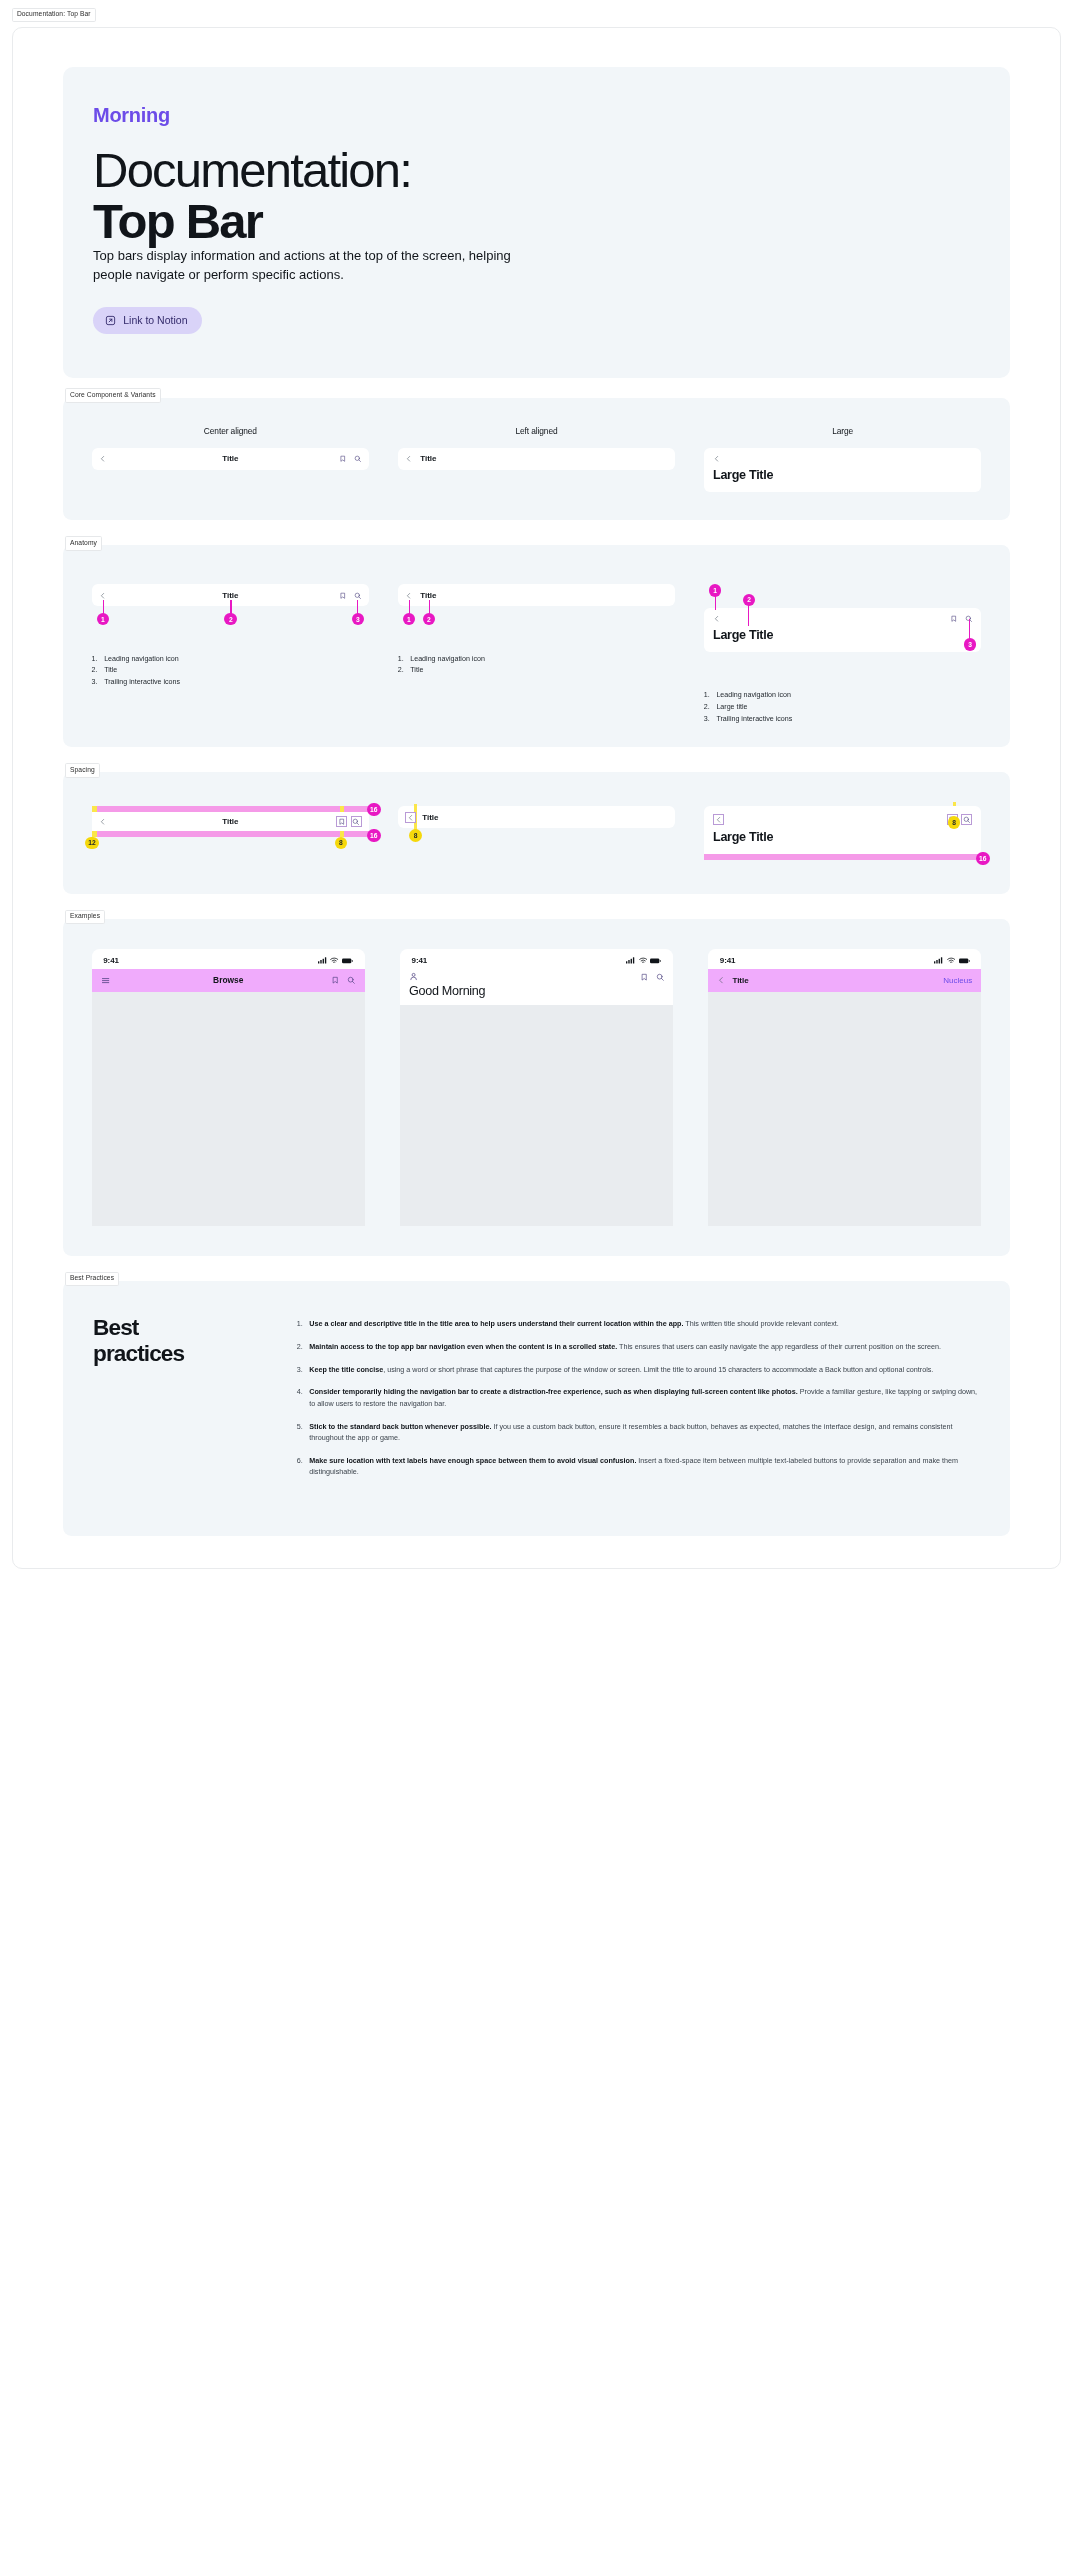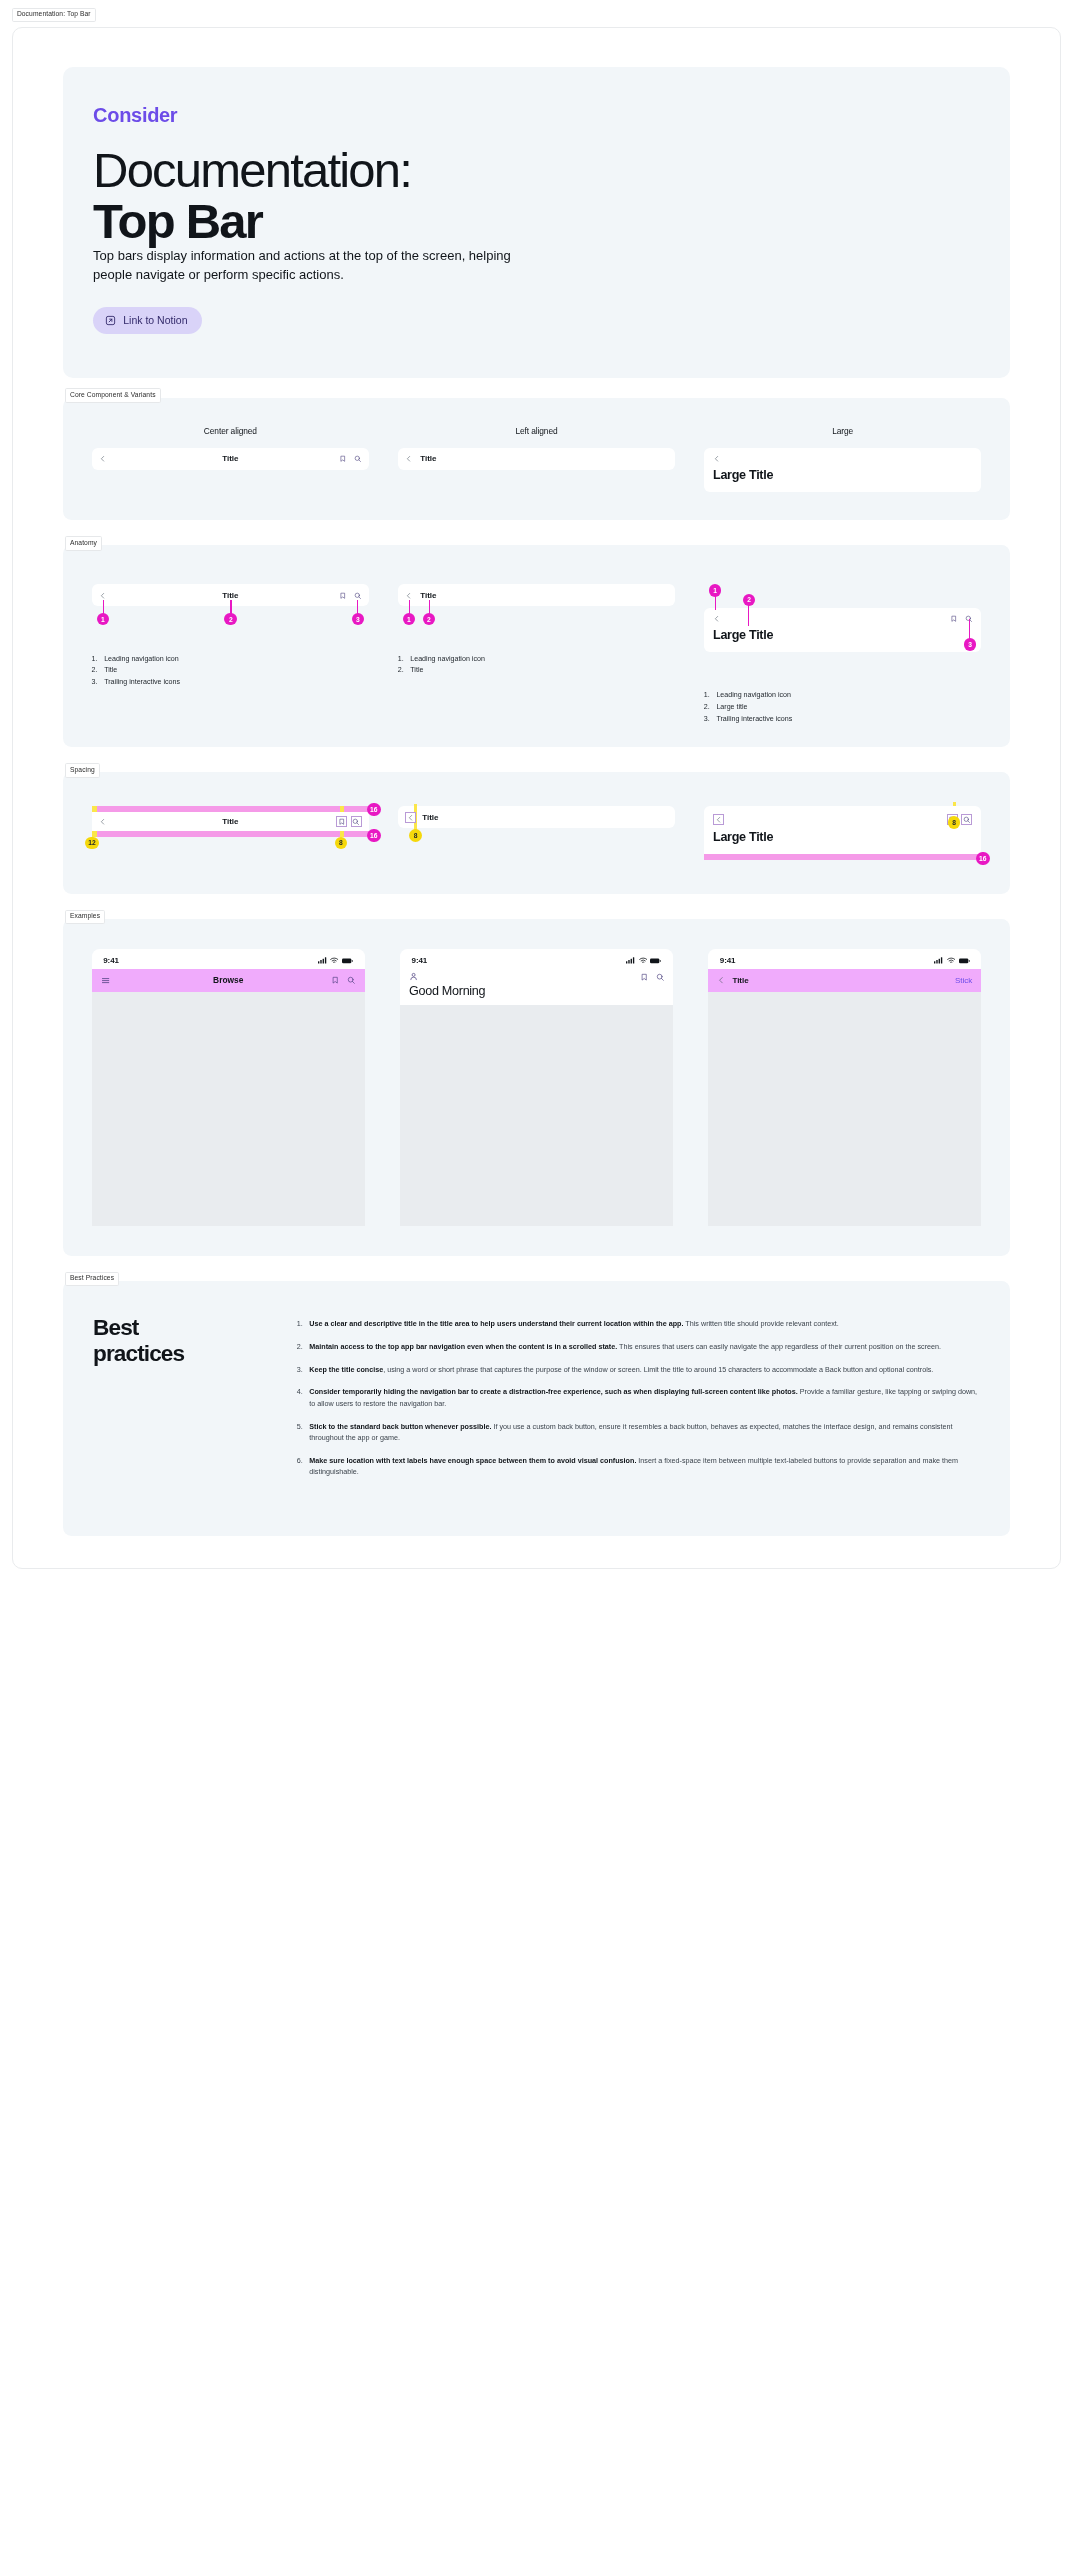--- a/index.html
+++ b/index.html
@@ -279,21 +279,21 @@
 </head>
 <body>
 
 <div class="page-tag">
   <span class="frame-label">Documentation: Top Bar</span>
 </div>
 
 <div class="canvas">
 
   <div class="hero">
-    <div class="brand">Consider</div>
+    <div class="brand">Morning</div>
     <div class="hero-title">
       <span>Documentation:</span>
       <span class="bold">Top Bar</span>
     </div>
     <p class="hero-desc">Top bars display information and actions at the top of the screen, helping people navigate or perform specific actions.</p>
     <button class="notion-btn">
       <span>
         <svg width="11" height="11" viewBox="0 0 16 16" fill="none" stroke="#332a6b" stroke-width="1.3">
           <rect x="2" y="2" width="12" height="12" rx="2.5"></rect>
           <path d="M6 10 L10 6 M6.8 6 L10 6 L10 9.2" stroke-linecap="round" stroke-linejoin="round"></path>
@@ -695,21 +695,21 @@
               </span>
             </span>
           </div>
           <div class="ex-bar">
             <span>
               <svg class="ic" width="8.4" height="8.4" viewBox="0 0 16 16" fill="none" stroke="#5b6470" stroke-width="1.3" stroke-linecap="round" stroke-linejoin="round">
                   <path d="M10 3 L5 8 L10 13"></path>
                 </svg>
             </span>
             <span class="ex-title-left">Title</span>
-            <span class="ex-action">Stick</span>
+            <span class="ex-action">Nucleus</span>
           </div>
           <div class="ex-body"></div>
         </div>
       </div>
 
     </div>
   </div>
 
   <div class="section" style="margin:25px 32px 10px 32px;">
     <span class="frame-label">Best Practices</span>

